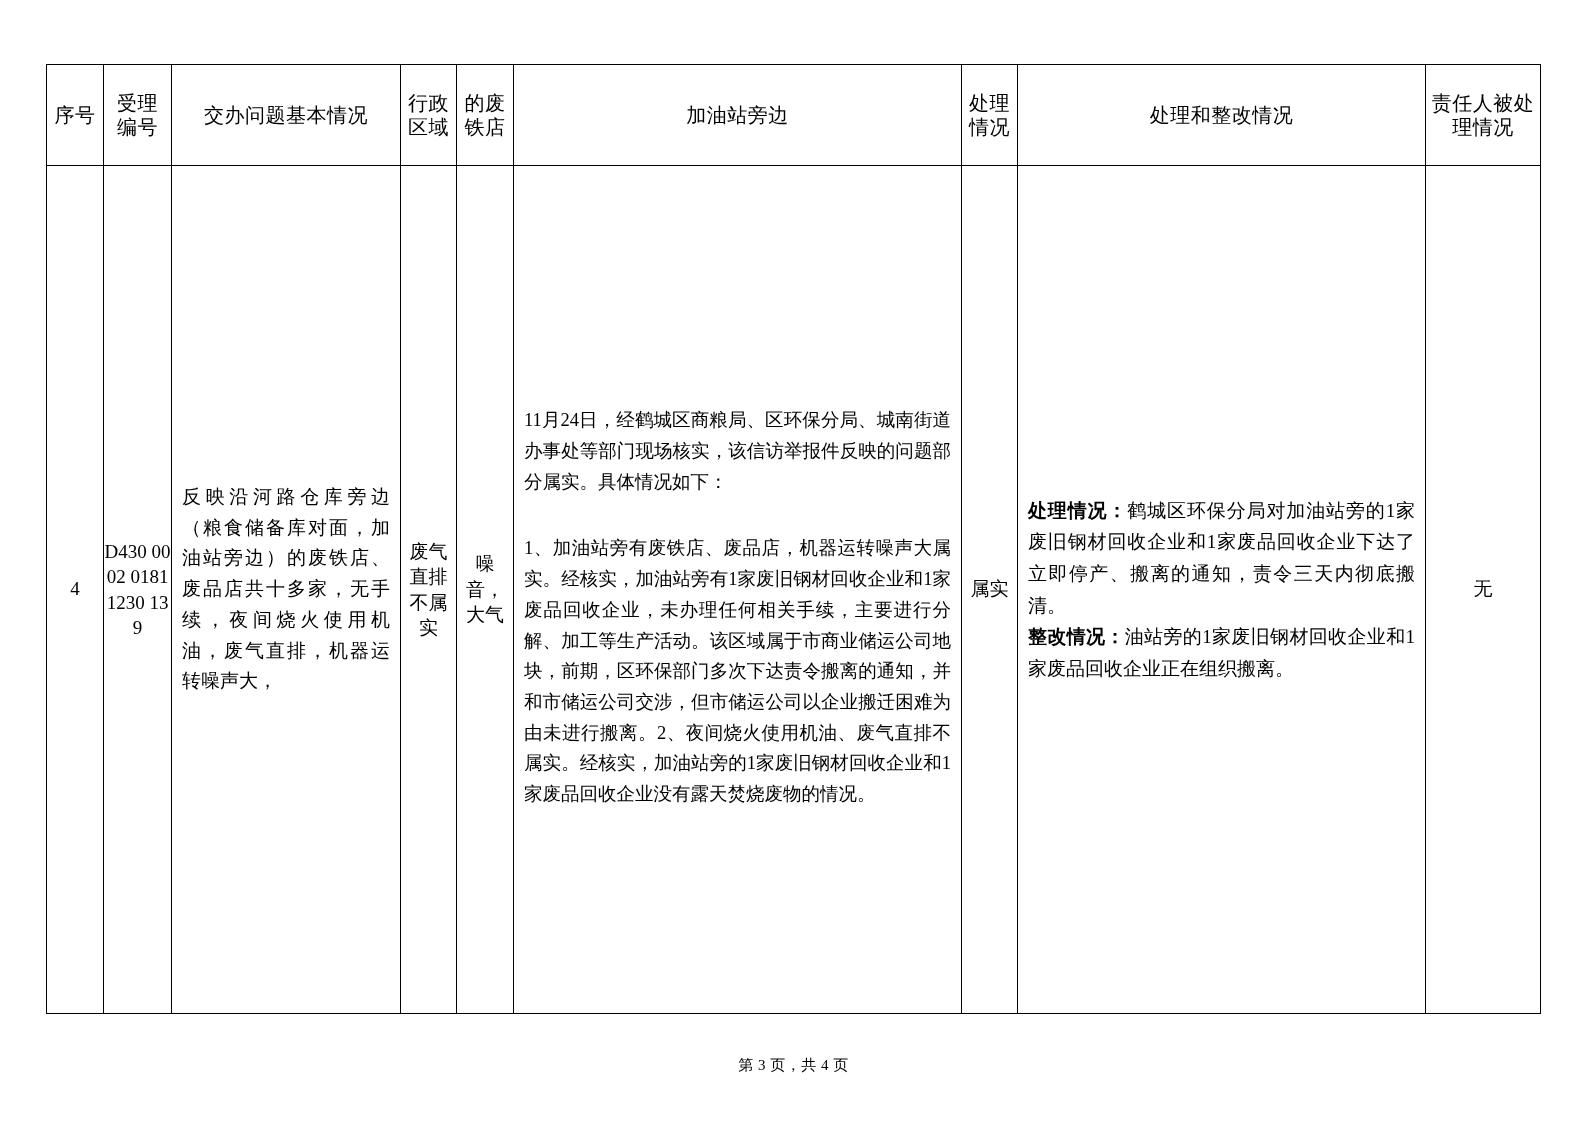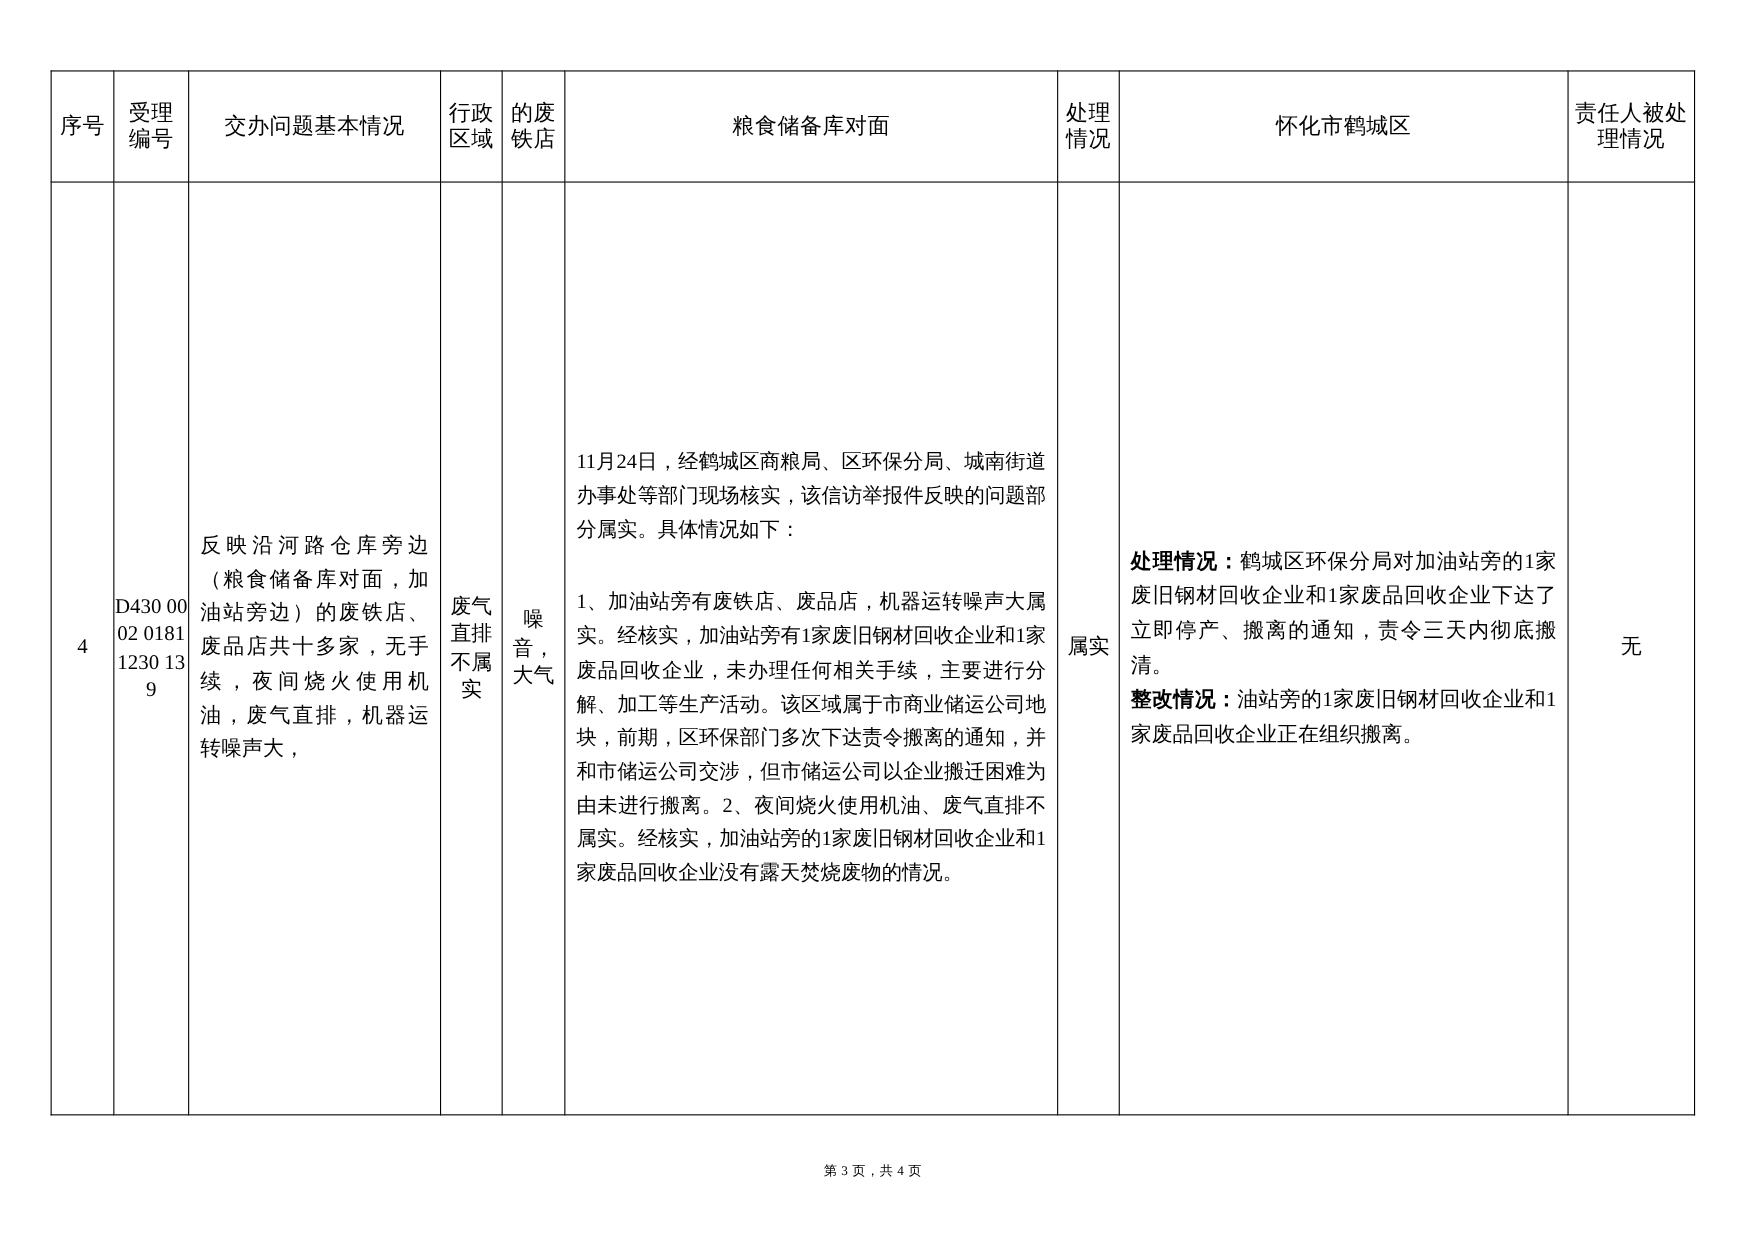--- a/index.html
+++ b/index.html
@@ -101,21 +101,21 @@
   }
   .bold-lead {
     font-weight: bold;
   }
   .footer {
     position: absolute;
     left: 0;
     top: 1056px;
     width: 1587px;
     text-align: center;
-    font-size: 12px;
+    font-size: 15px;
     font-family: "Liberation Serif", "DejaVu Serif", serif;
     letter-spacing: 0.5px;
   }
 </style>
 </head>
 <body>
 
 <div class="page">
 
   <table class="report">
@@ -141,27 +141,27 @@
         <th>
           <span class="th-inner">交办问题基本情况</span>
         </th>
         <th>
           <span class="th-inner">行政区域</span>
         </th>
         <th>
           <span class="th-inner">的废铁店</span>
         </th>
         <th>
-          <span class="th-inner">粮食储备库对面</span>
+          <span class="th-inner">加油站旁边</span>
         </th>
         <th>
           <span class="th-inner">处理情况</span>
         </th>
         <th>
-          <span class="th-inner">怀化市鹤城区</span>
+          <span class="th-inner">处理和整改情况</span>
         </th>
         <th>
           <span class="th-inner">责任人被处理情况</span>
         </th>
       </tr>
     </thead>
     <tbody>
       <tr class="body-cell-row">
         <td class="vmid-center">4</td>
         <td class="stack">D430 0002 0181 1230 139</td>

